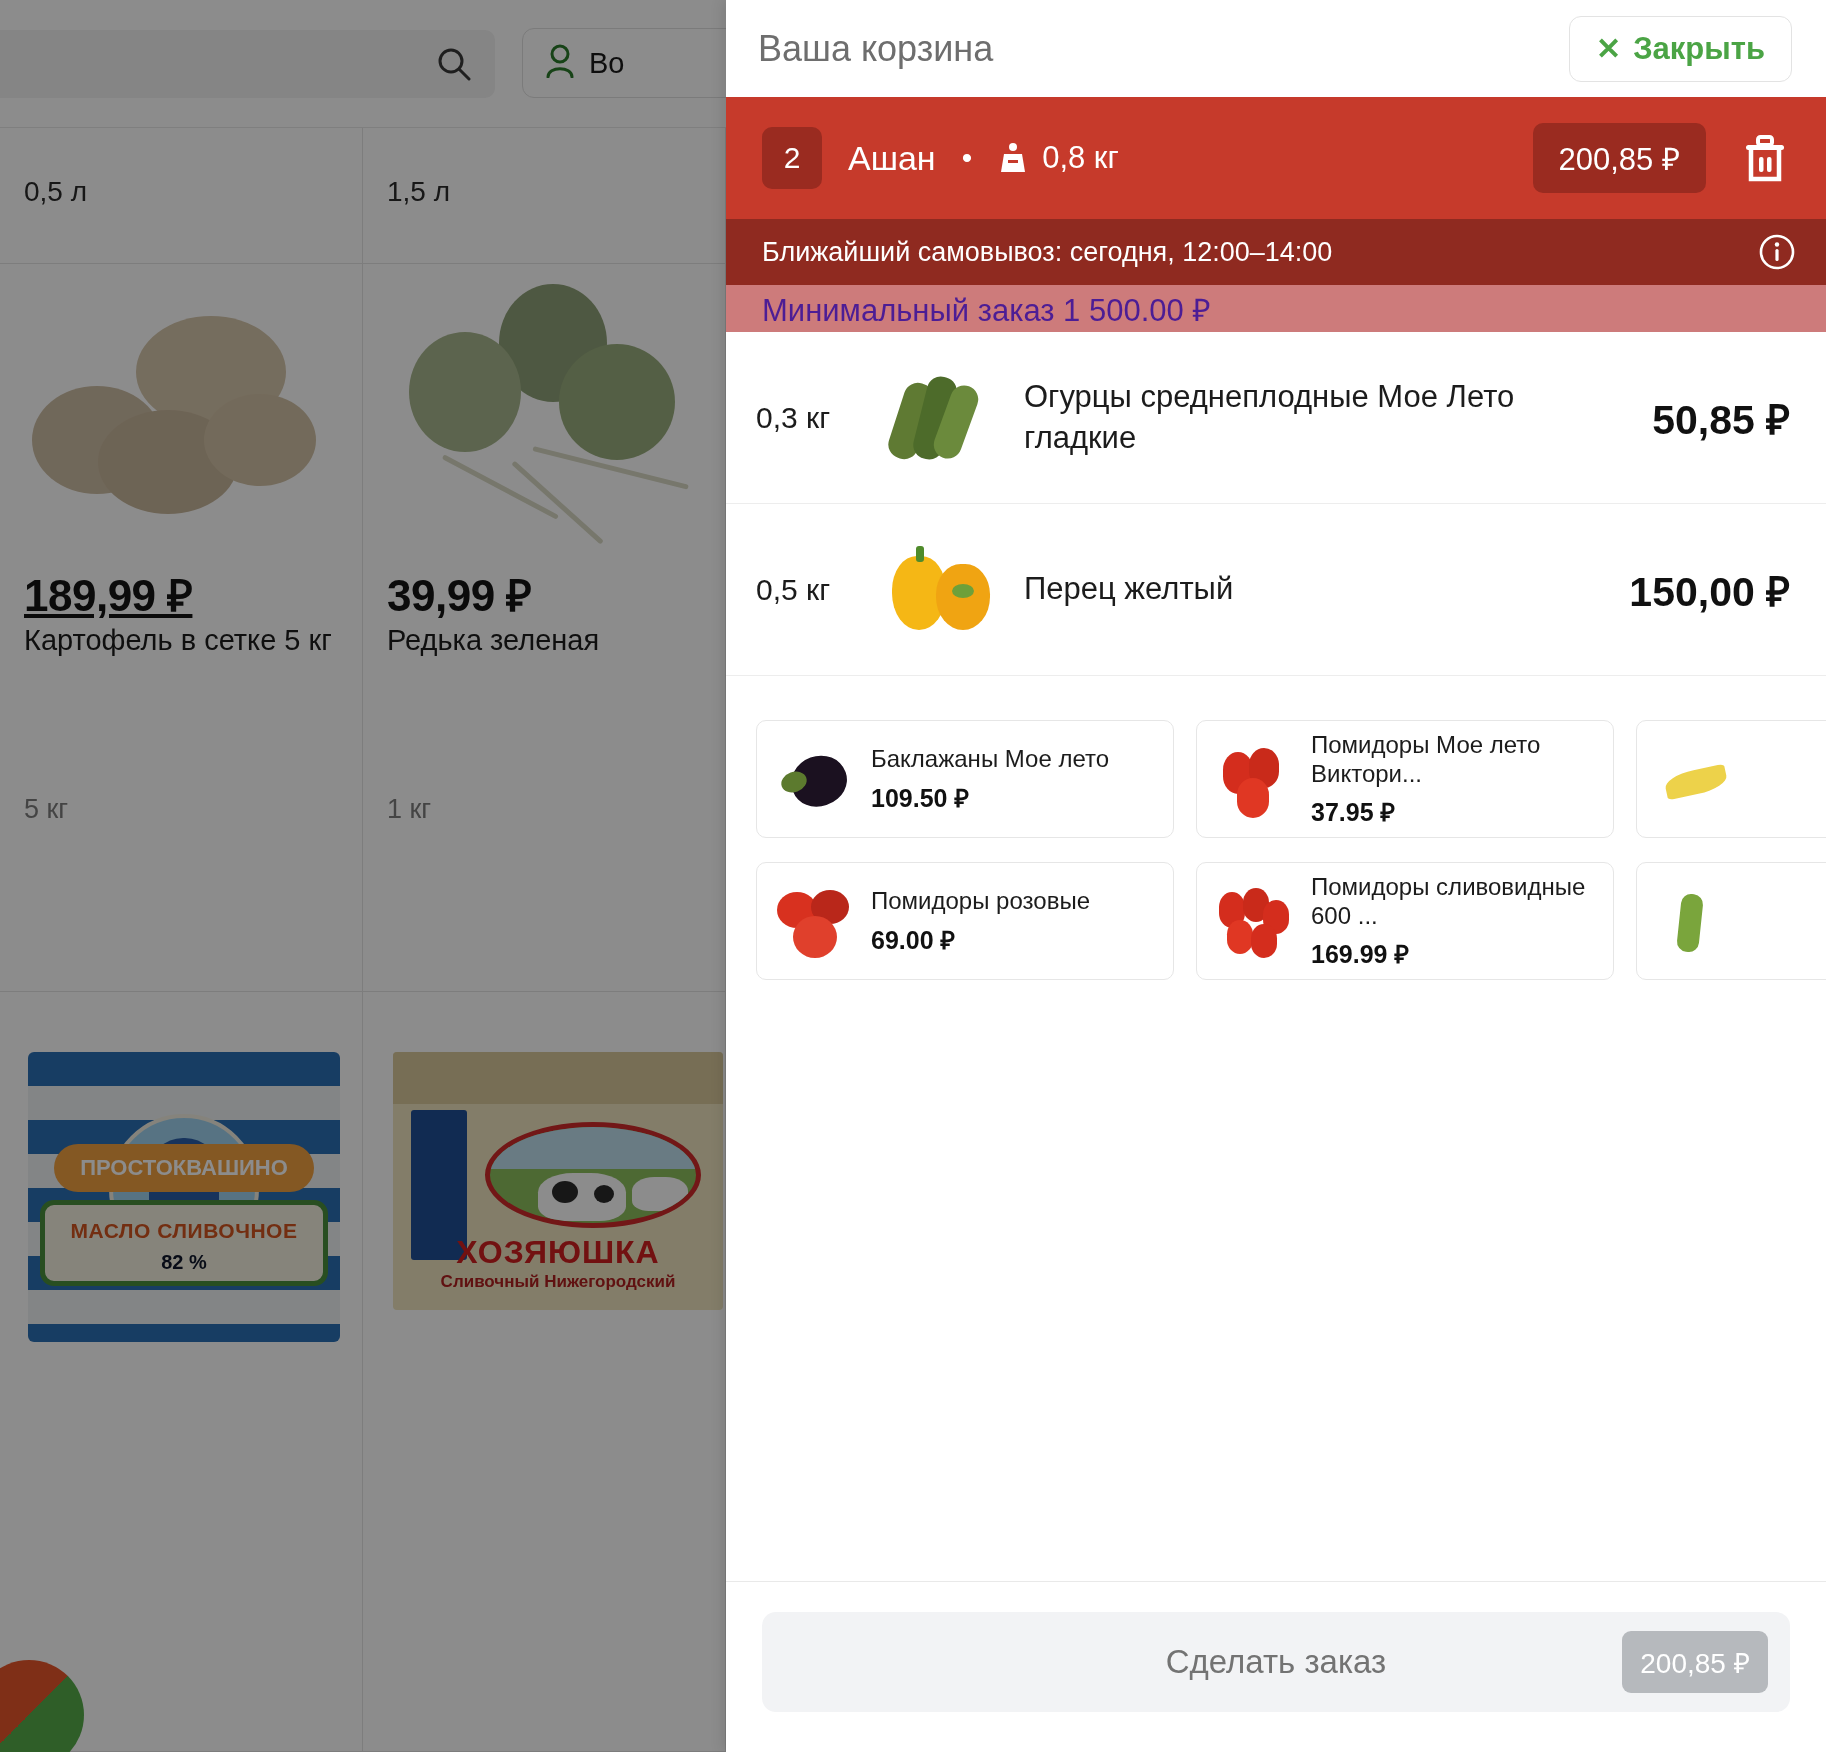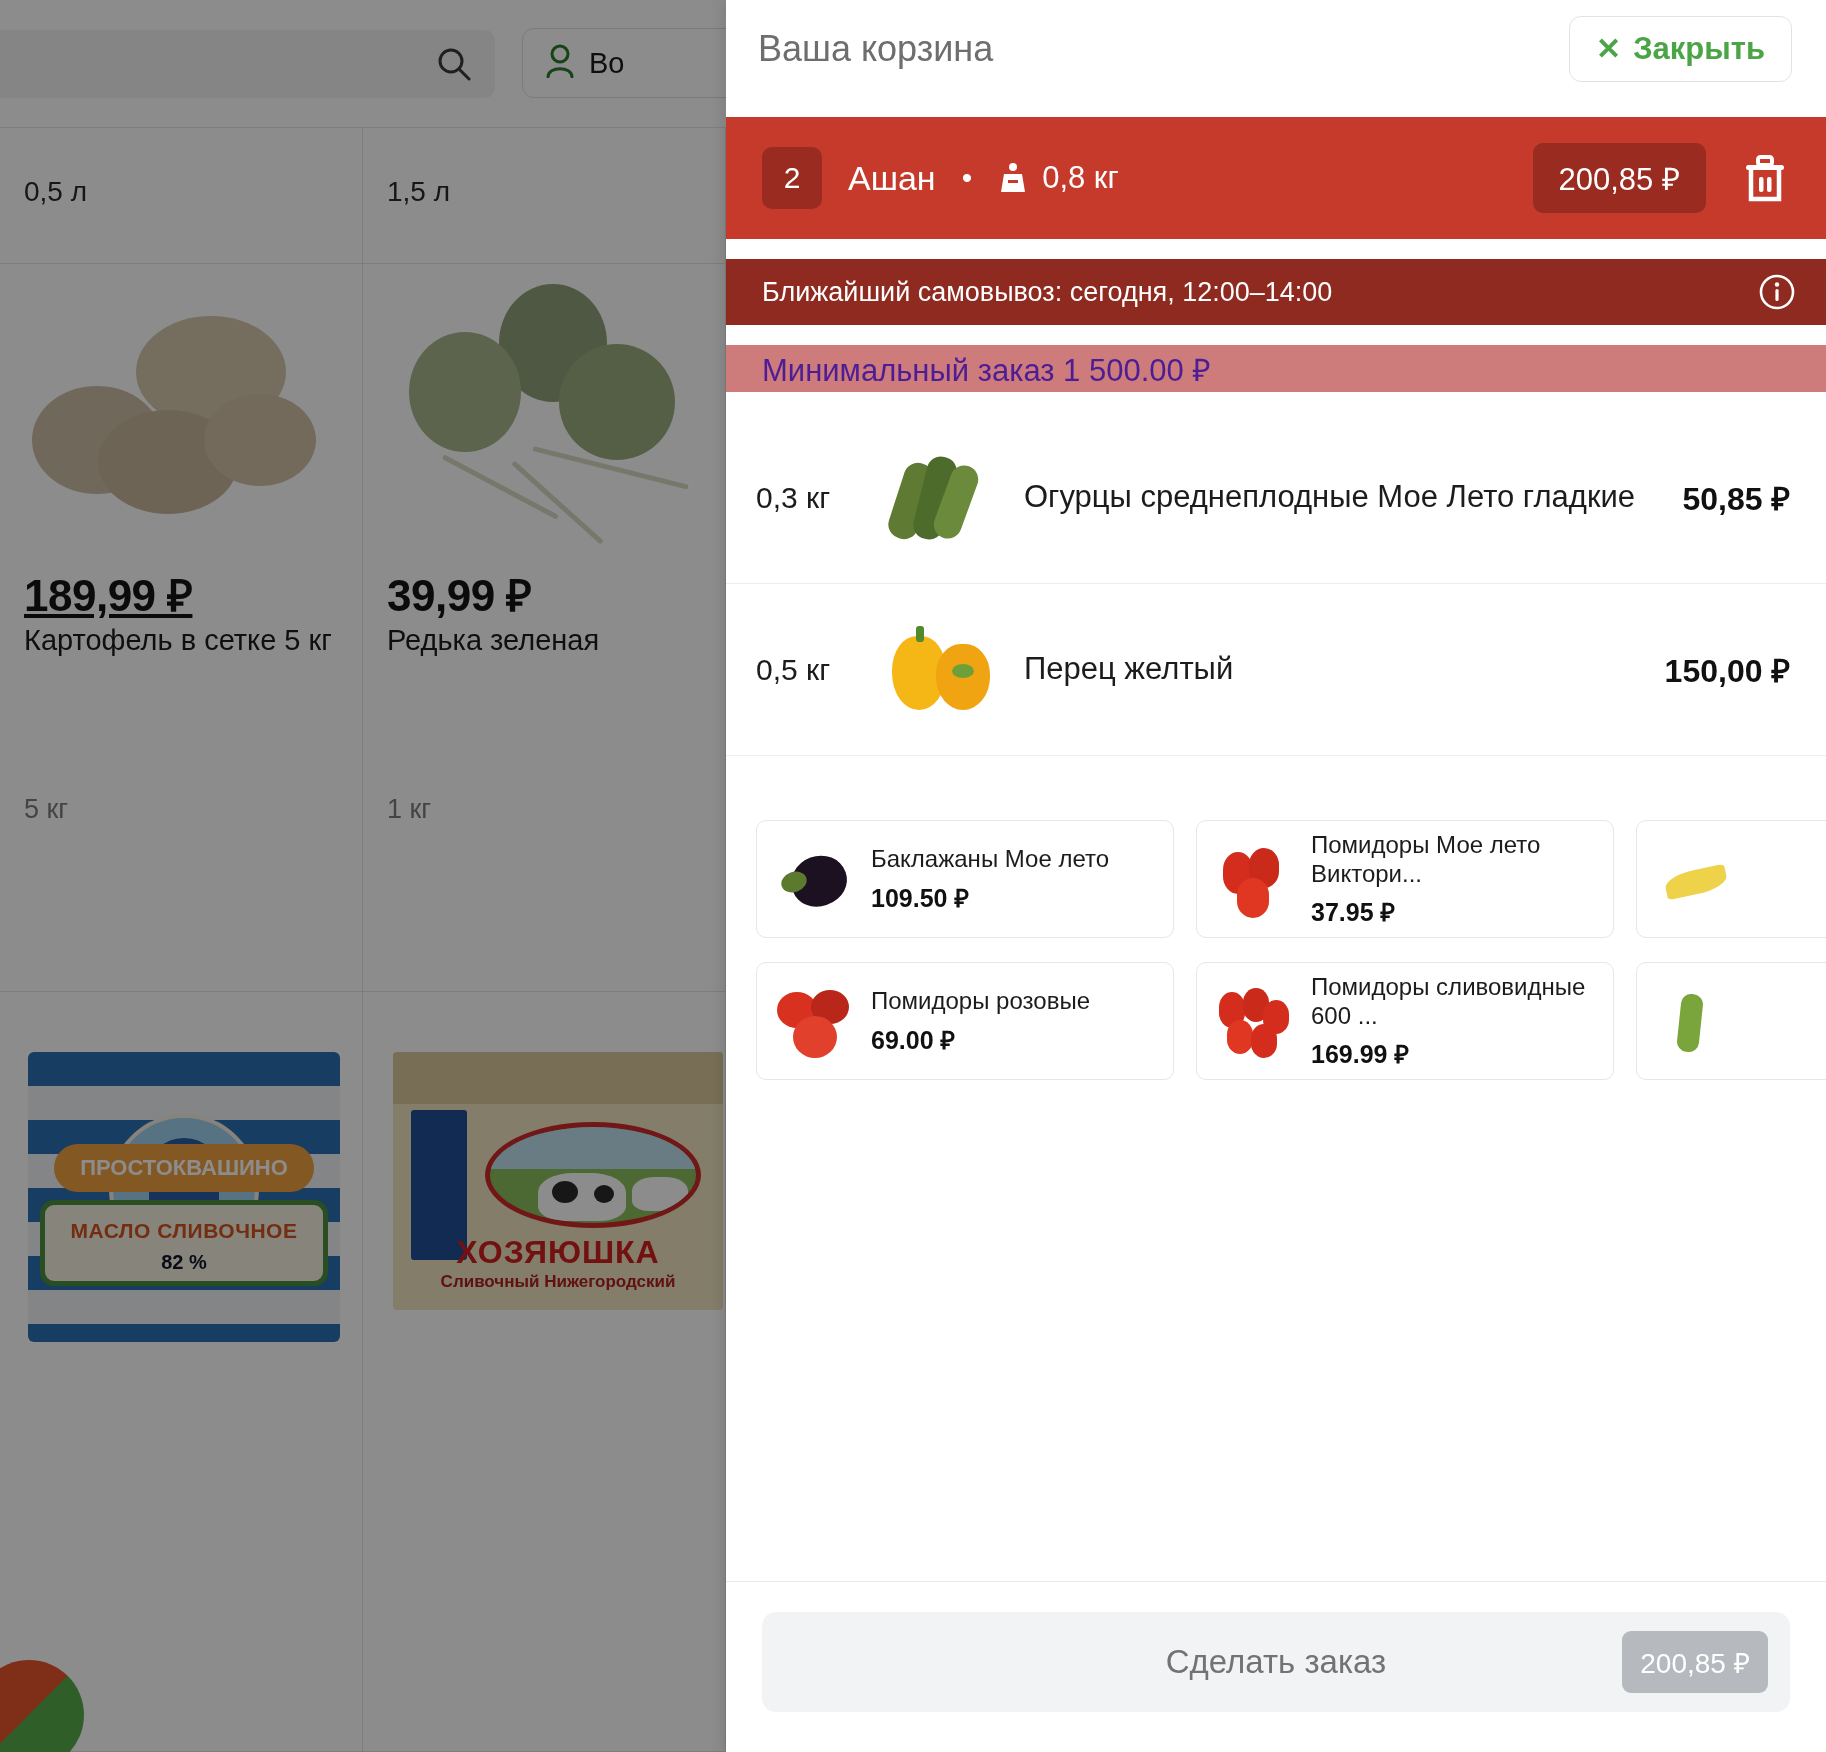--- a/index.html
+++ b/index.html
@@ -127,21 +127,20 @@
     background: rgba(0,0,0,0.45);
     z-index: 5;
   }
 
   
   .panel {
     position: absolute; left: 726px; top: 0; width: 1100px; height: 1752px;
     background: #ffffff; z-index: 10;
     display: flex; flex-direction: column;
     box-shadow: -2px 0 14px rgba(0,0,0,0.12);
-    gap: 20px;
   }
 
   .panel-header {
     height: 97px; flex: 0 0 97px;
     display: flex; align-items: center; justify-content: space-between;
     padding: 0 34px 0 32px; background: #fff;
   }
   .panel-title { font-size: 36px; color: #6e6e6e; }
   .close-btn {
     display: flex; align-items: center; gap: 12px;
@@ -194,21 +193,21 @@
     border-bottom: 1px solid #ededed;
   }
   .row-weight { width: 130px; flex: 0 0 130px; font-size: 30px; color: #1c1c1c; }
   .row-thumb {
     width: 112px; height: 112px; flex: 0 0 112px; margin-right: 26px;
     position: relative; overflow: hidden;
   }
   .row-name {
     flex: 1 1 auto; font-size: 31px; color: #1c1c1c; line-height: 1.32; padding-right: 30px;
   }
-  .row-price { font-size: 32px; font-weight: bold; color: #111; white-space: nowrap; }
+  .row-price { font-size: 41px; font-weight: bold; color: #111; white-space: nowrap; }
 
   
   .cuke { position:absolute; background:#56702f; border-radius:14px; }
   .pepper { position:absolute; background:#f5b715; border-radius:46% 46% 50% 50%; }
   .pepper-stem { position:absolute; width:8px; height:16px; background:#4f8b2b; border-radius:3px;}
 
   
   .recommend { padding: 44px 0 0 0; flex: 1 1 auto; overflow: hidden; }
   .rec-head {
     display: flex; align-items: center; padding: 0 36px 0 30px; margin-bottom: 26px;

